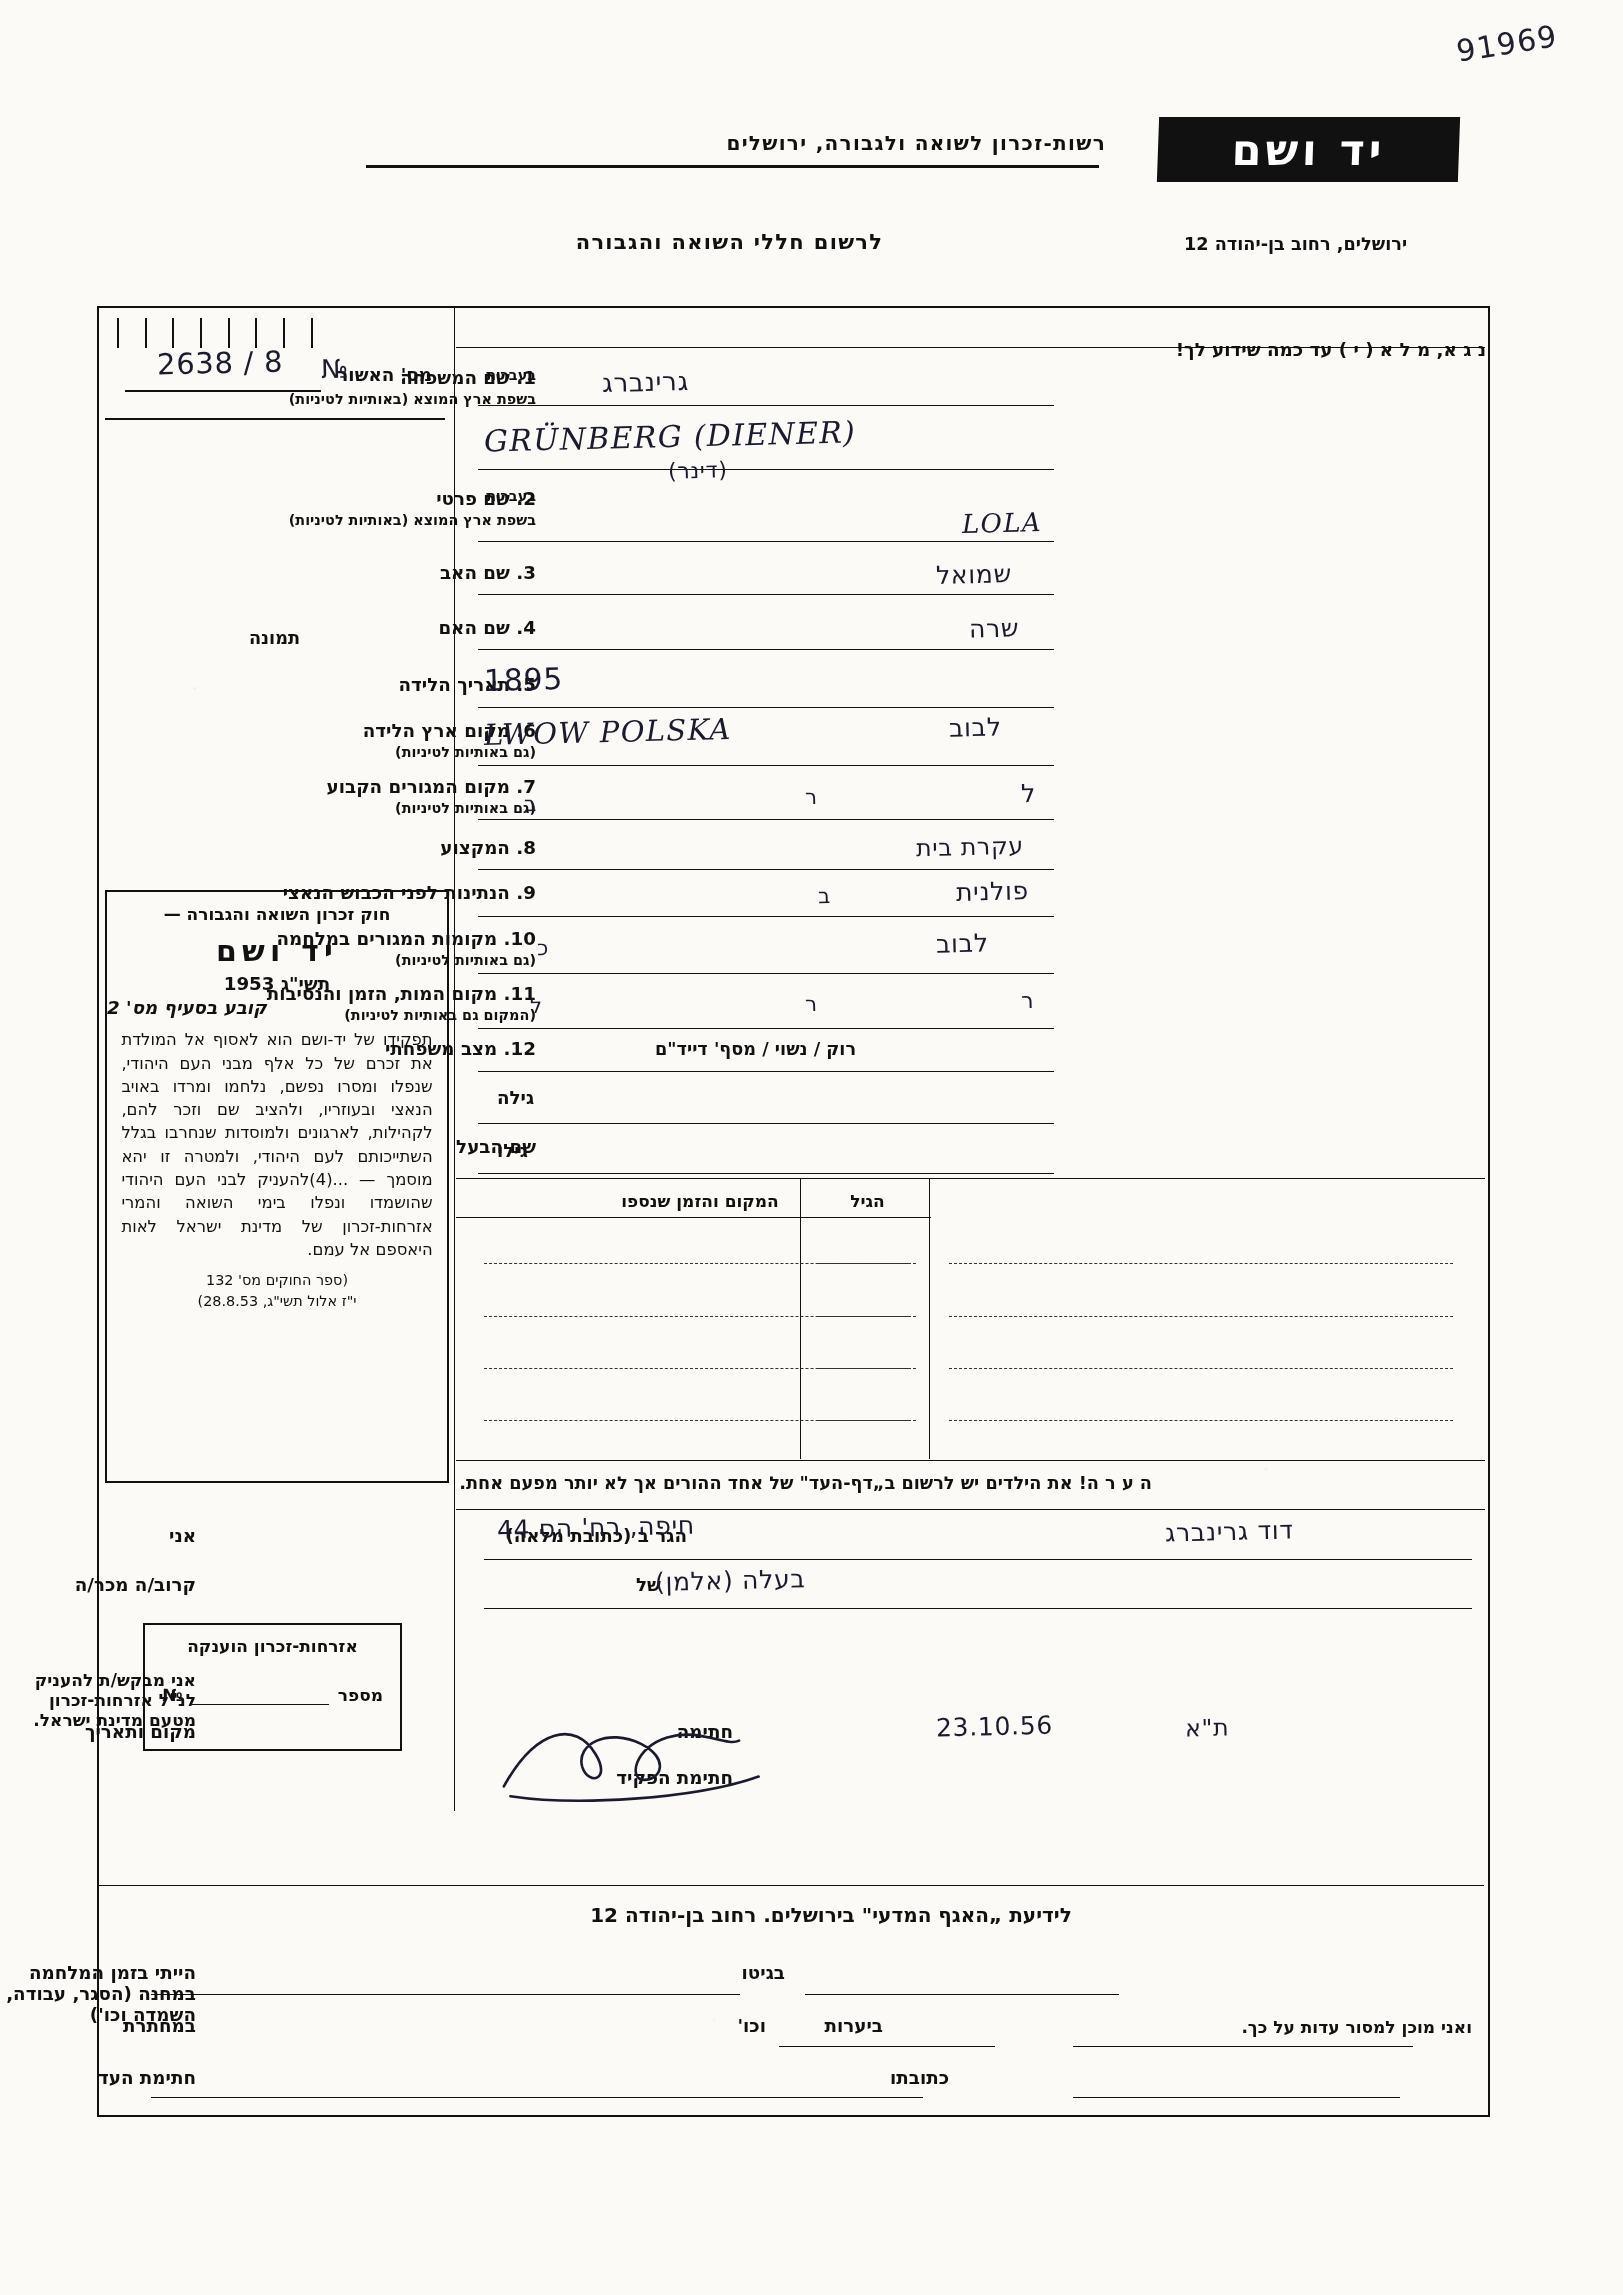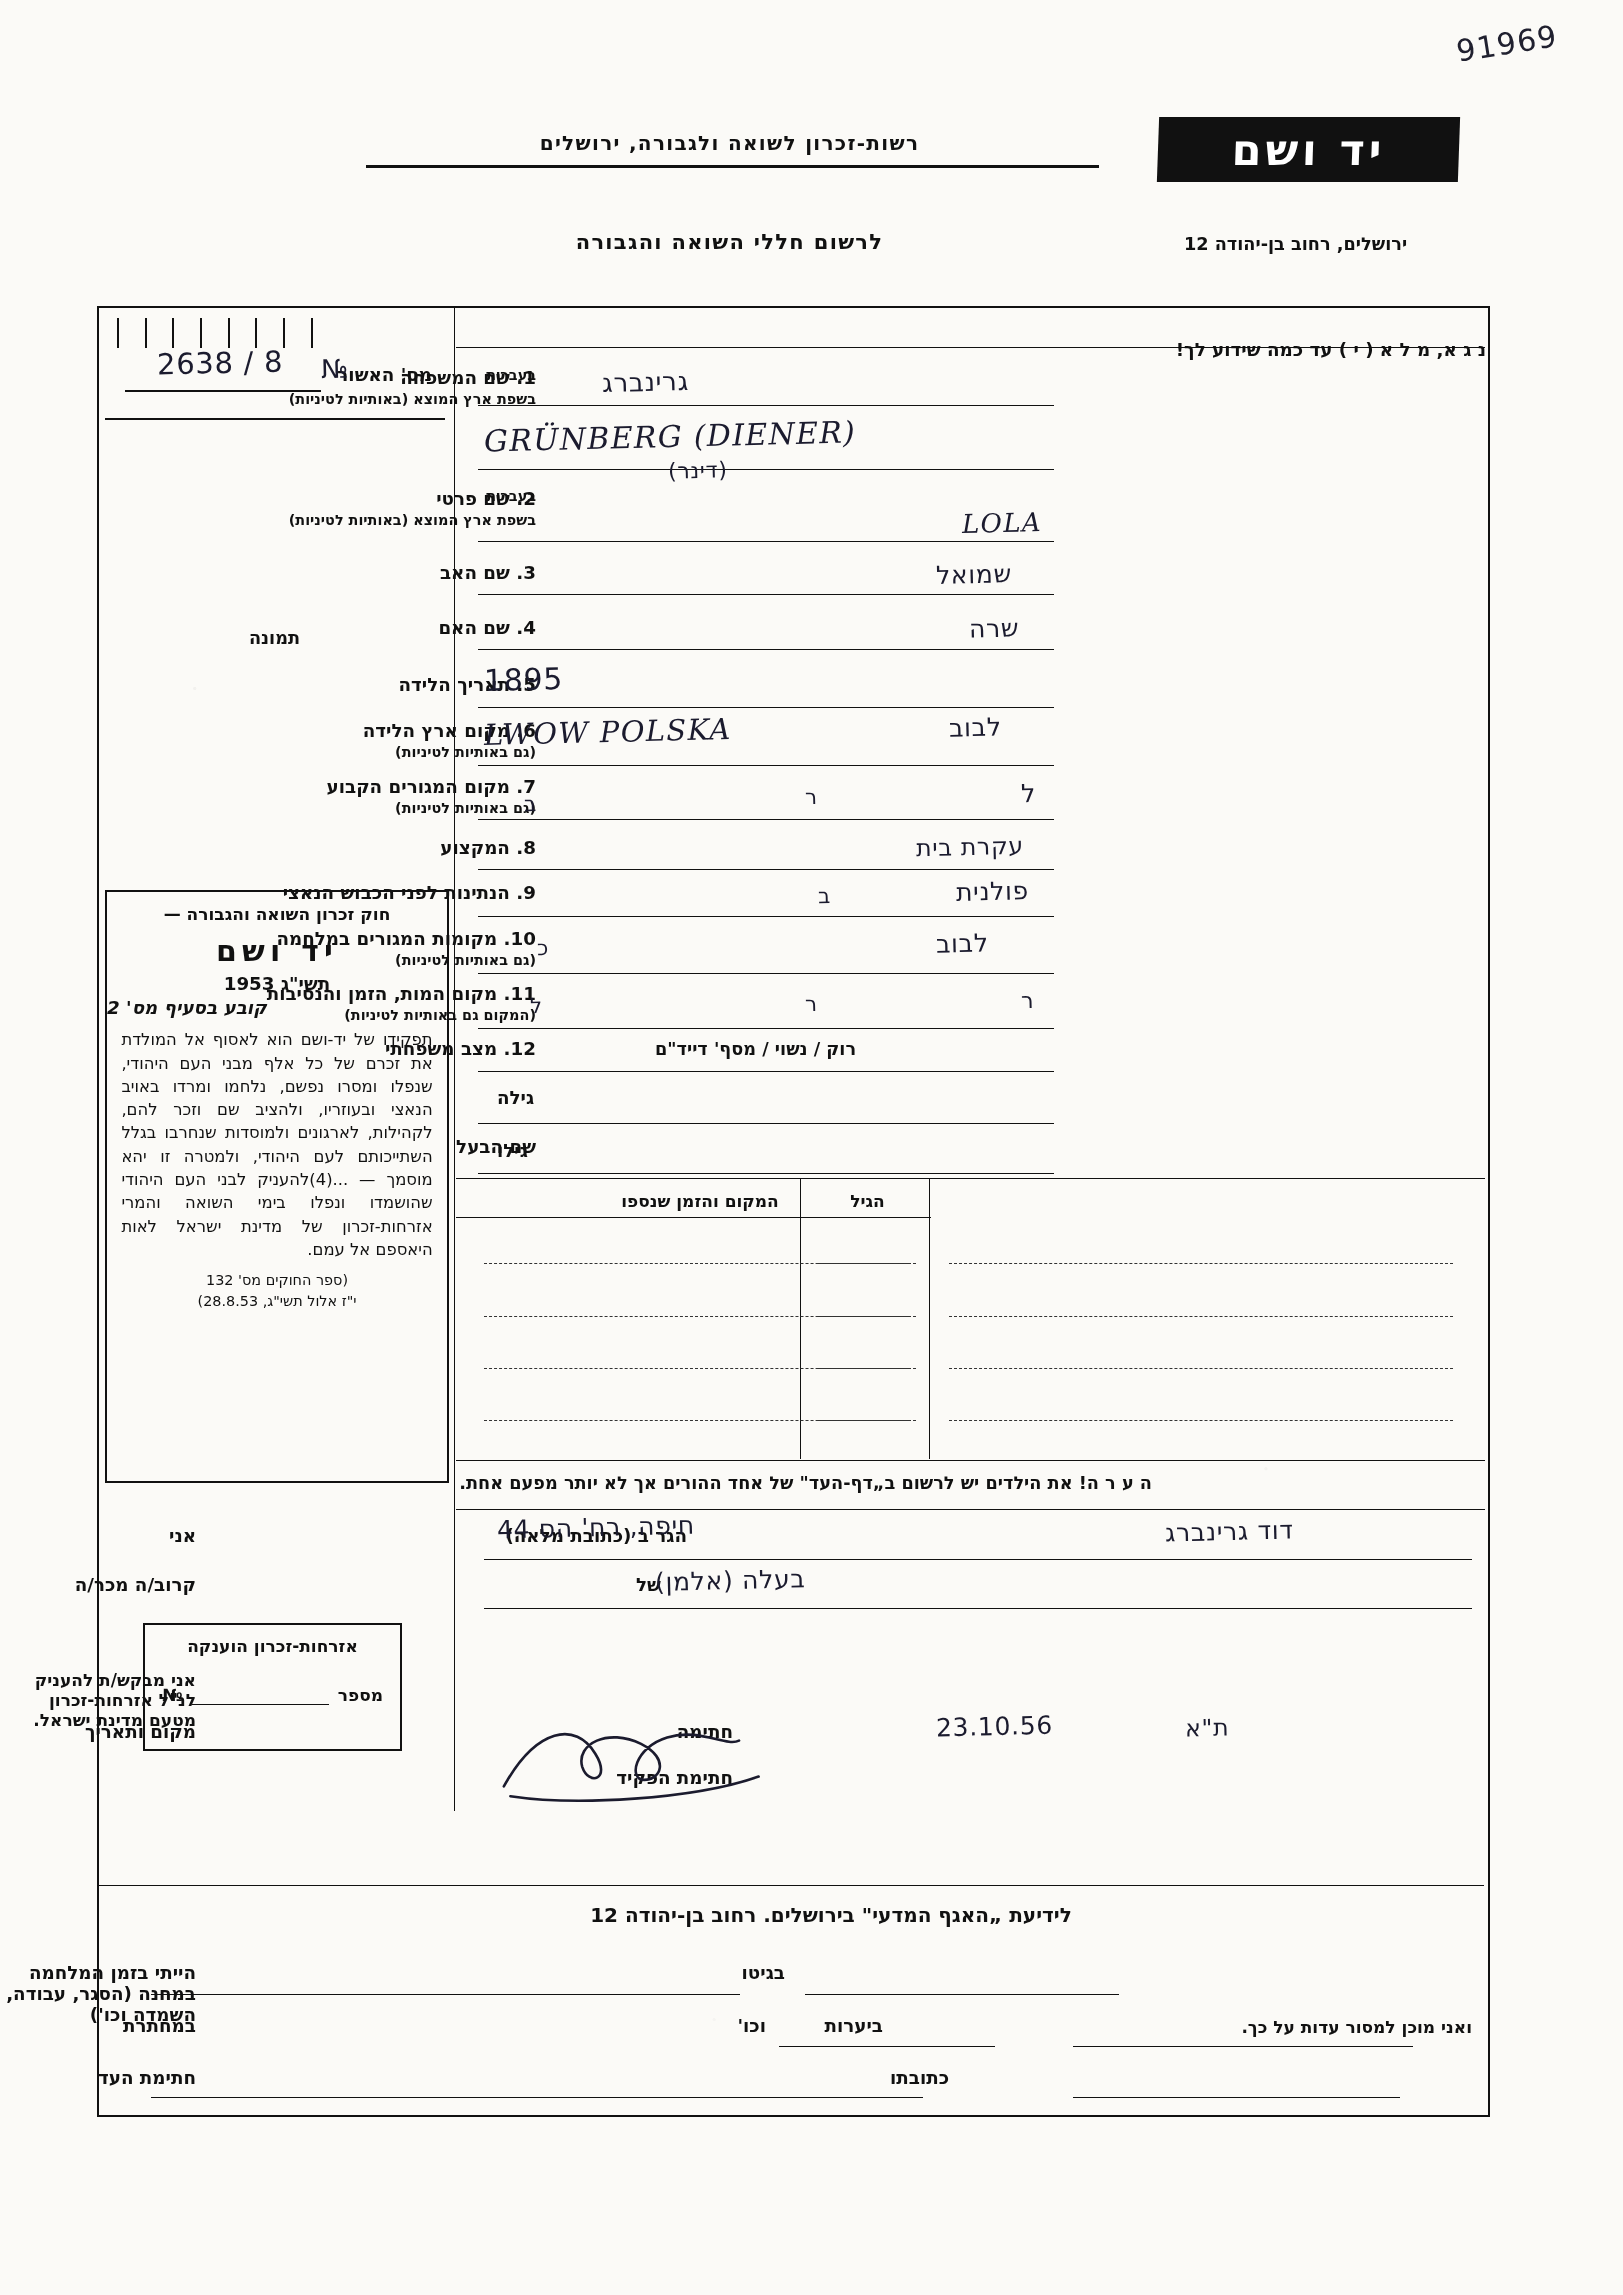--- a/index.html
+++ b/index.html
@@ -53,21 +53,21 @@
     display:flex;align-items:center;justify-content:center;
     font-family:"DejaVu Sans", sans-serif;
     font-weight:bold;font-size:43px;letter-spacing:3.9px;
     transform:skewX(-2deg);
   }
   #logo-address{
     top:234px;right:164px;width:327px;text-align:center;
     font-family:"DejaVu Sans", sans-serif;font-size:17.7px;font-weight:bold;
   }
   #org-line{
-    top:131px;right:517px;width:753px;text-align:center;
+    top:131px;right:517px;width:753px;text-align:right;
     font-family:"DejaVu Sans", sans-serif;font-size:20px;font-weight:bold;letter-spacing:1.3px;
   }
   #org-rule{
     top:165px;right:524px;width:733px;height:2.6px;background:#111;
   }
   #main-title{
     top:171px;right:517px;width:753px;text-align:center;
     font-family:"DejaVu Sans", sans-serif;font-size:34px;font-weight:bold;letter-spacing:6.5px;
   }
   #subtitle{

